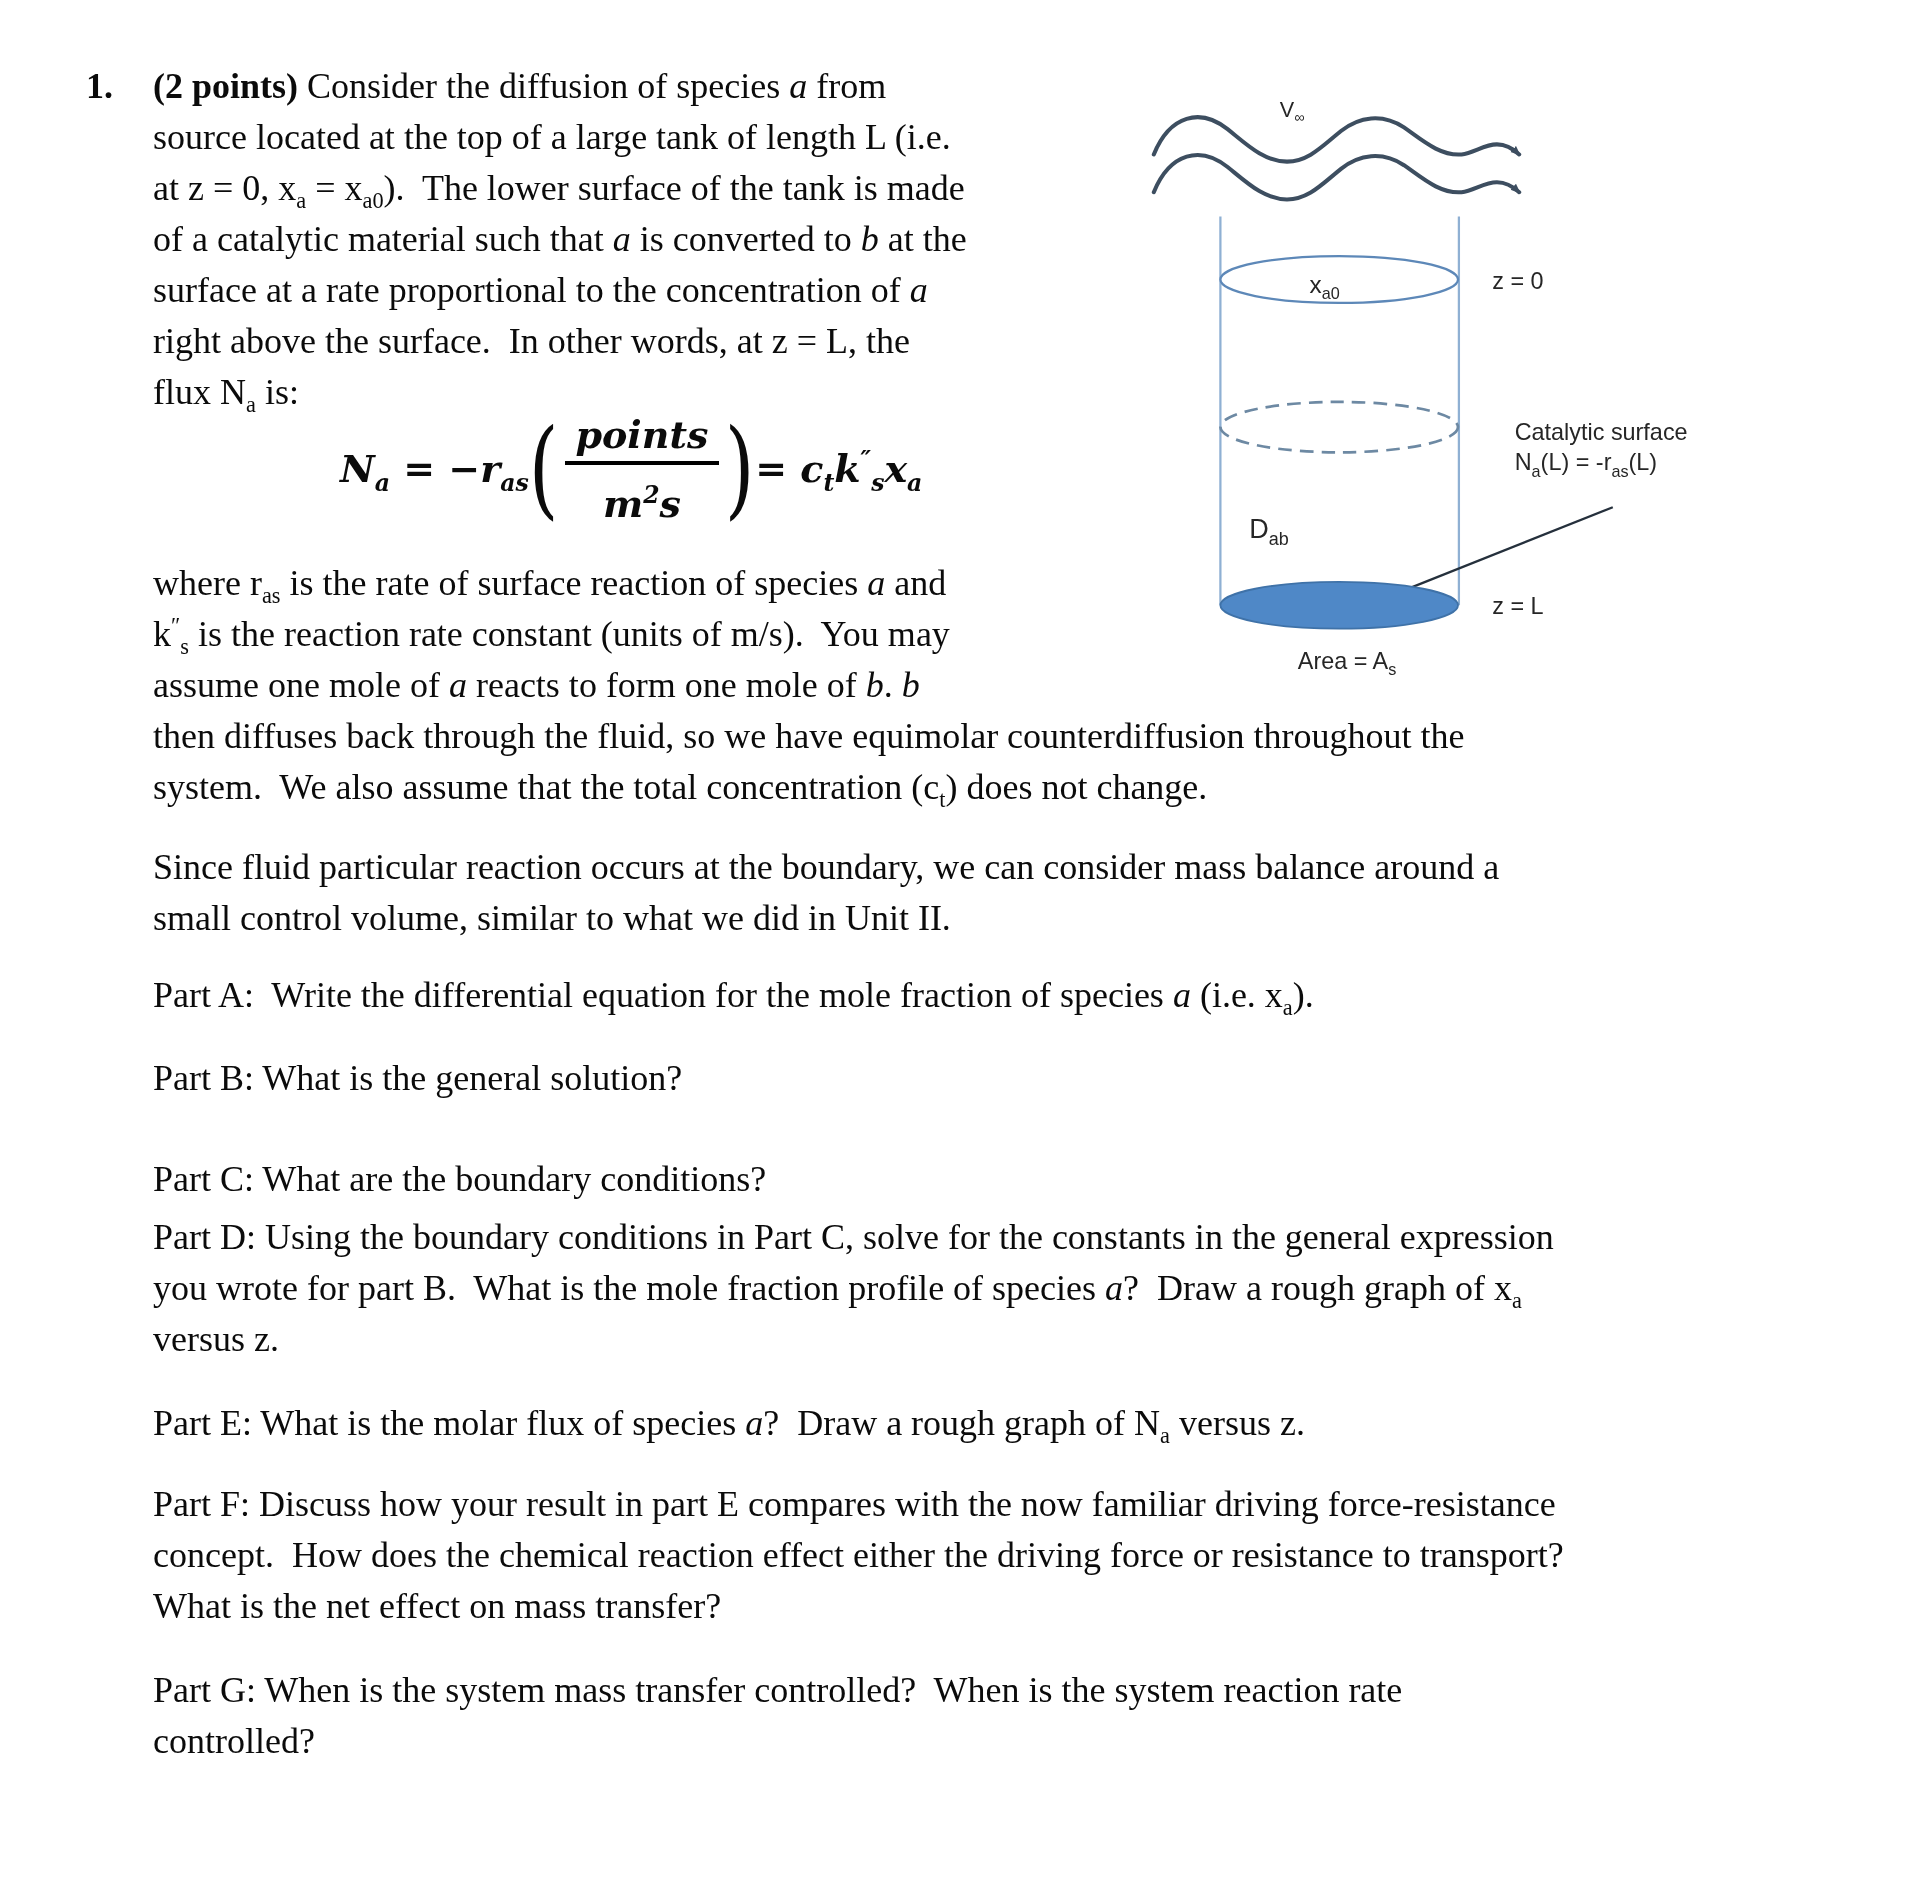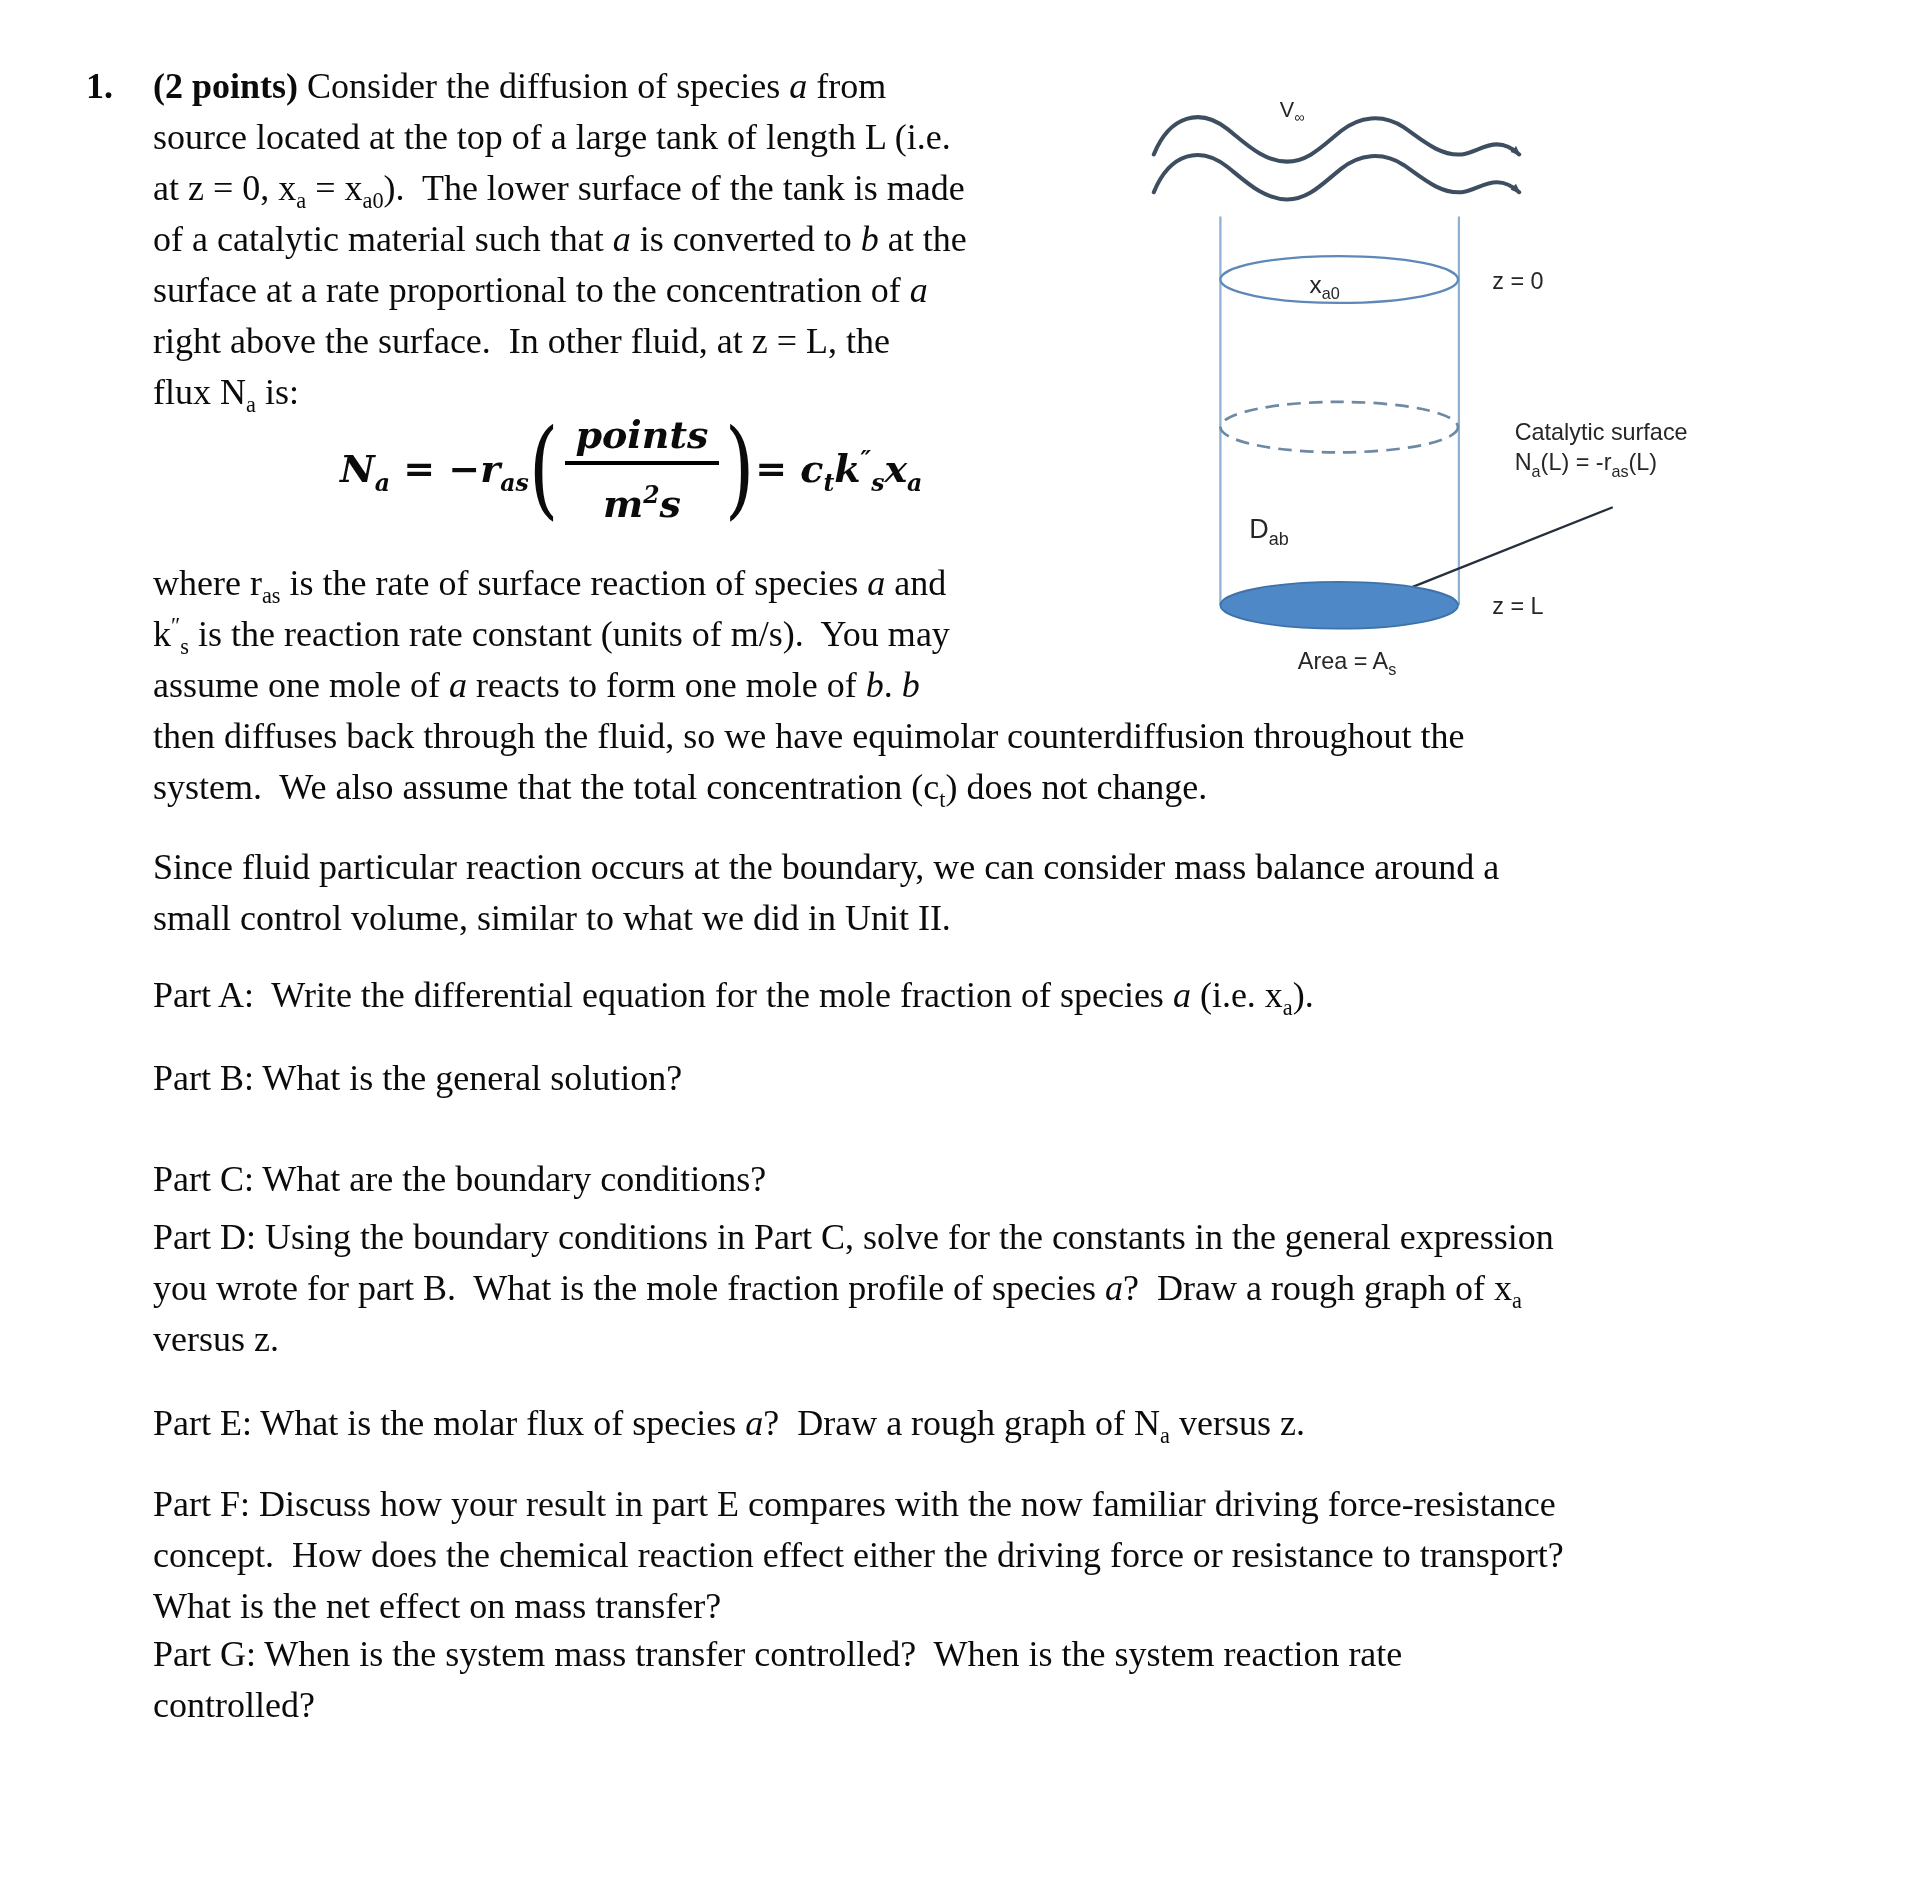--- a/index.html
+++ b/index.html
@@ -36,21 +36,21 @@
 <div id="page">
 
   <div class="num">1.</div>
 
   <div class="block" style="top:61px;">
     <div class="tline"><b>(2 points)</b> Consider the diffusion of species <i>a</i> from</div>
     <div class="tline">source located at the top of a large tank of length L (i.e.</div>
     <div class="tline">at z = 0, x<sub>a</sub> = x<sub>a0</sub>).  The lower surface of the tank is made</div>
     <div class="tline">of a catalytic material such that <i>a</i> is converted to <i>b</i> at the</div>
     <div class="tline">surface at a rate proportional to the concentration of <i>a</i></div>
-    <div class="tline">right above the surface.  In other fluid, at z = L, the</div>
+    <div class="tline">right above the surface.  In other words, at z = L, the</div>
     <div class="tline">flux N<sub>a</sub> is:</div>
   </div>
 
   <div class="equation">
     <span class="tok">N<sub>a</sub> = −r<sub>as</sub></span>
     <span class="paren">(</span>
     <span class="frac">
       <span class="fnum" style="display:block;">points</span>
       <span class="fden" style="display:block;">m<sup>2</sup>s</span>
     </span>
@@ -92,21 +92,21 @@
   <div class="block" style="top:1398px;">
     <div class="tline">Part E: What is the molar flux of species <i>a</i>?  Draw a rough graph of N<sub>a</sub> versus z.</div>
   </div>
 
   <div class="block" style="top:1479px;">
     <div class="tline">Part F: Discuss how your result in part E compares with the now familiar driving force-resistance</div>
     <div class="tline">concept.  How does the chemical reaction effect either the driving force or resistance to transport?</div>
     <div class="tline">What is the net effect on mass transfer?</div>
   </div>
 
-  <div class="block" style="top:1629px;font-family:Liberation Serif, serif;">
+  <div class="block" style="top:1665px;font-family:Liberation Serif, serif;">
     <div class="tline">Part G: When is the system mass transfer controlled?  When is the system reaction rate</div>
     <div class="tline">controlled?</div>
   </div>
 
   <svg class="figure" viewBox="0 0 660 690">
     <defs>
       <marker id="waveArrow" markerWidth="12" markerHeight="10" refX="9" refY="4.5" orient="auto" markerUnits="userSpaceOnUse">
         <path d="M0,0 L11,4.5 L0,9 z" fill="#3d4e60"></path>
       </marker>
       <marker id="lineArrow" markerWidth="14" markerHeight="12" refX="11" refY="5" orient="auto" markerUnits="userSpaceOnUse">

